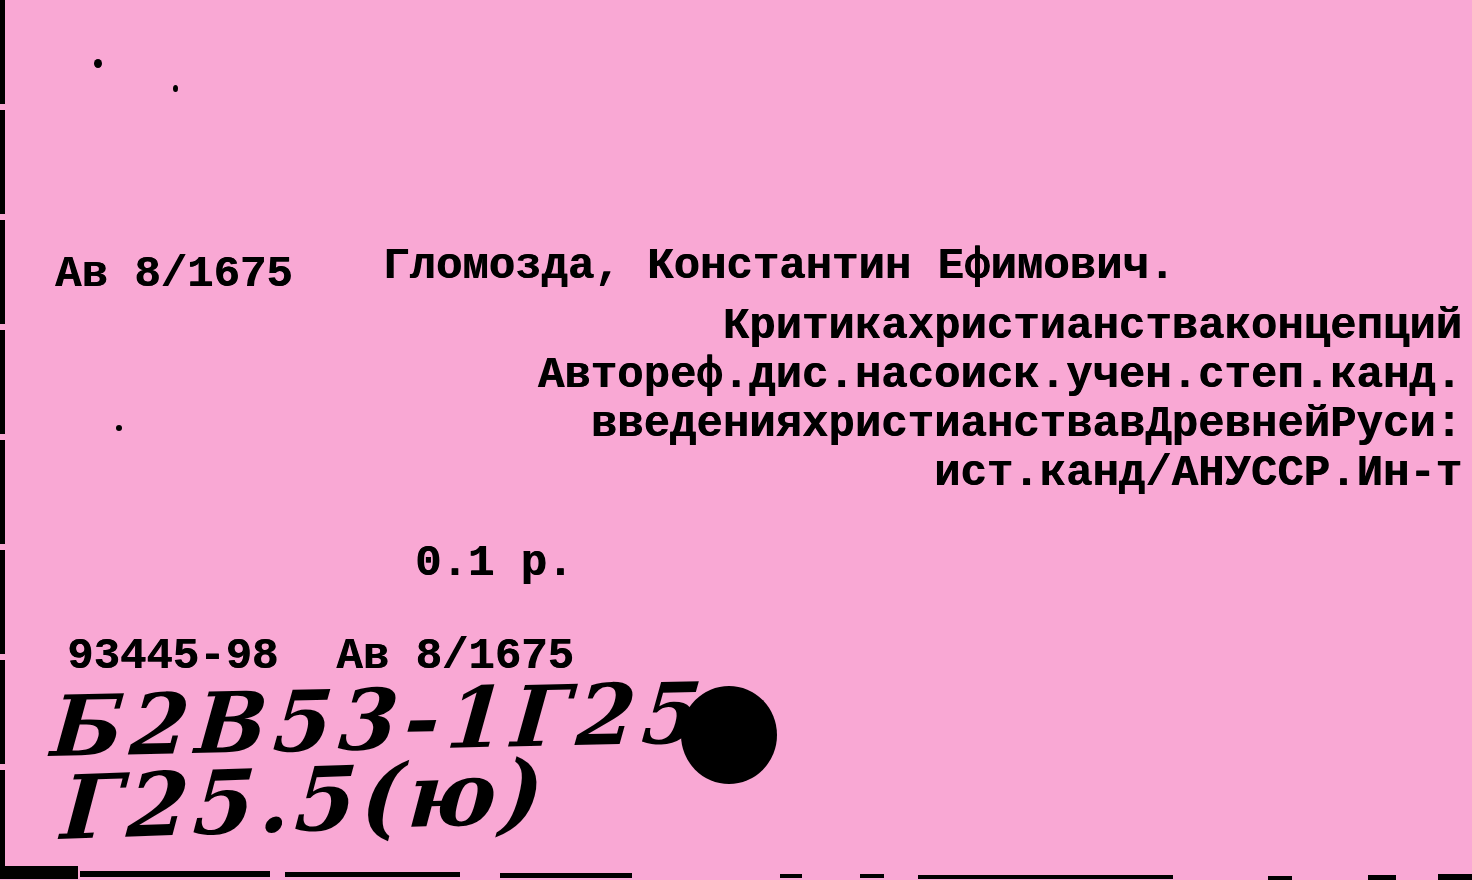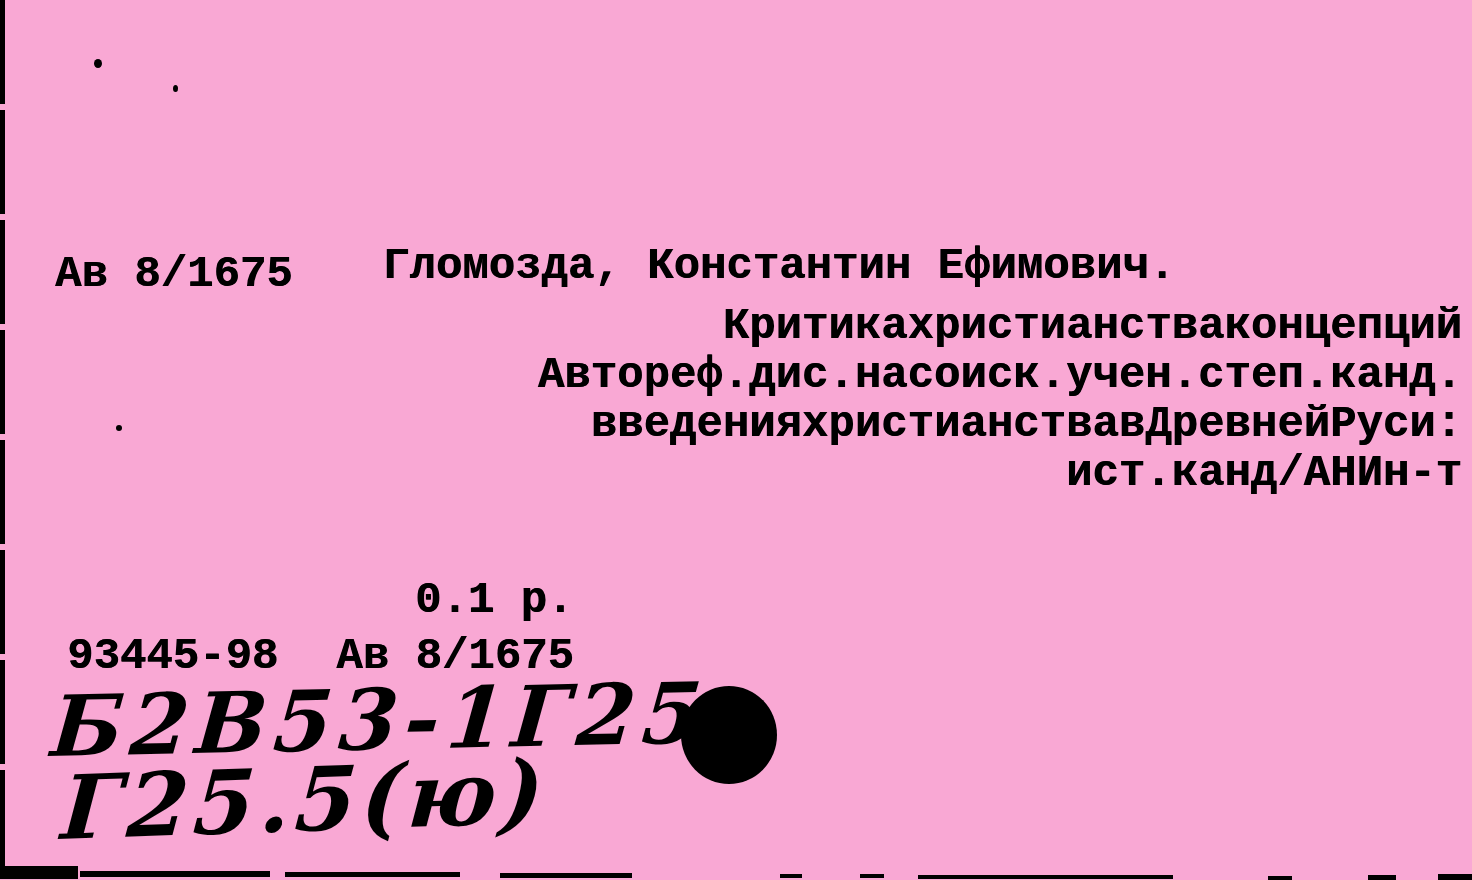--- a/index.html
+++ b/index.html
@@ -124,26 +124,27 @@
         <span>в</span>
         <span>Древней</span>
         <span>Руси</span>
         <span>:</span>
       </div>
       <div class="tline">
         <span>ист.</span>
         <span>канд</span>
         <span>/</span>
         <span>АН</span>
+        <span>УССР.</span>
         <span>Ин-т</span>
       </div>
     </div>
 
 
-  <span class="tw" style="left:415px;top:576px;">0.1 р.</span>
+  <span class="tw" style="left:415px;top:539px;">0.1 р.</span>
 
   <div id="footer-row">
     <span>93445-98</span>
     <span>Ав 8/1675</span>
   </div>
 
   <div class="hw" id="hw-line1">Б2В53-1Г25</div>
   <div class="hw" id="hw-line2">Г25.5(ю)</div>
 
   <div id="hole-punch"></div>

